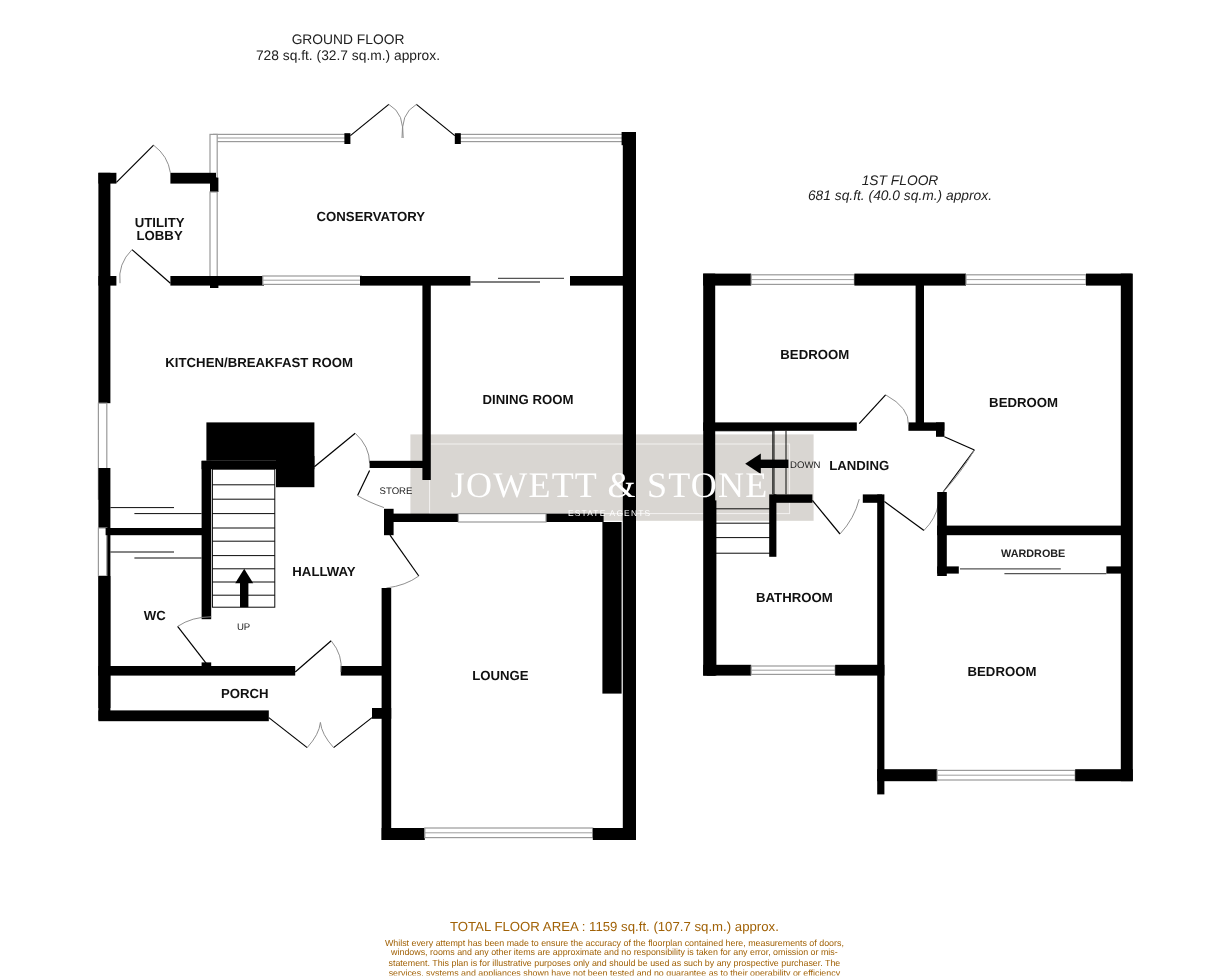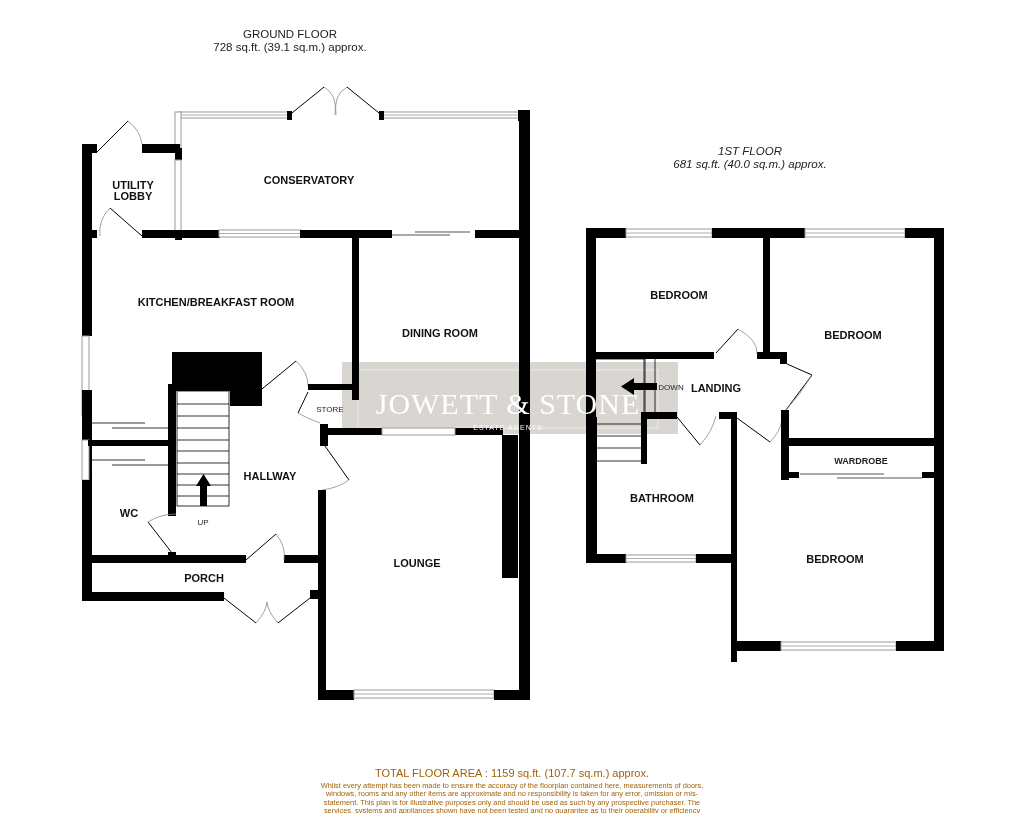--- a/index.html
+++ b/index.html
@@ -17,21 +17,21 @@
   #footer { position:absolute; left:320px; top:744px; width:384px; text-align:center; color:#a16207;margin-top:23px; }
   #footer .total { font-size:11px; line-height:13px; display:block; }
   #footer .disc { font-size:7.4px; line-height:8.4px; display:block; margin-top:2px; }
   #footer .credit { font-size:7.4px; line-height:9px; display:block; }
 </style>
 </head>
 <body>
 
 <div id="gf-heading" class="floor-heading">
   <span class="t">GROUND FLOOR</span>
-  <span class="t">728 sq.ft. (39.1 sq.m.) approx.</span>
+  <span class="t">728 sq.ft. (32.7 sq.m.) approx.</span>
 </div>
 
 <div id="ff-heading" class="floor-heading">
   <span class="t">1ST FLOOR</span>
   <span class="t">681 sq.ft. (40.0 sq.m.) approx.</span>
 </div>
 
 <svg id="plan" width="1024" height="813" viewBox="0 0 1024 813">
 
   <g>

